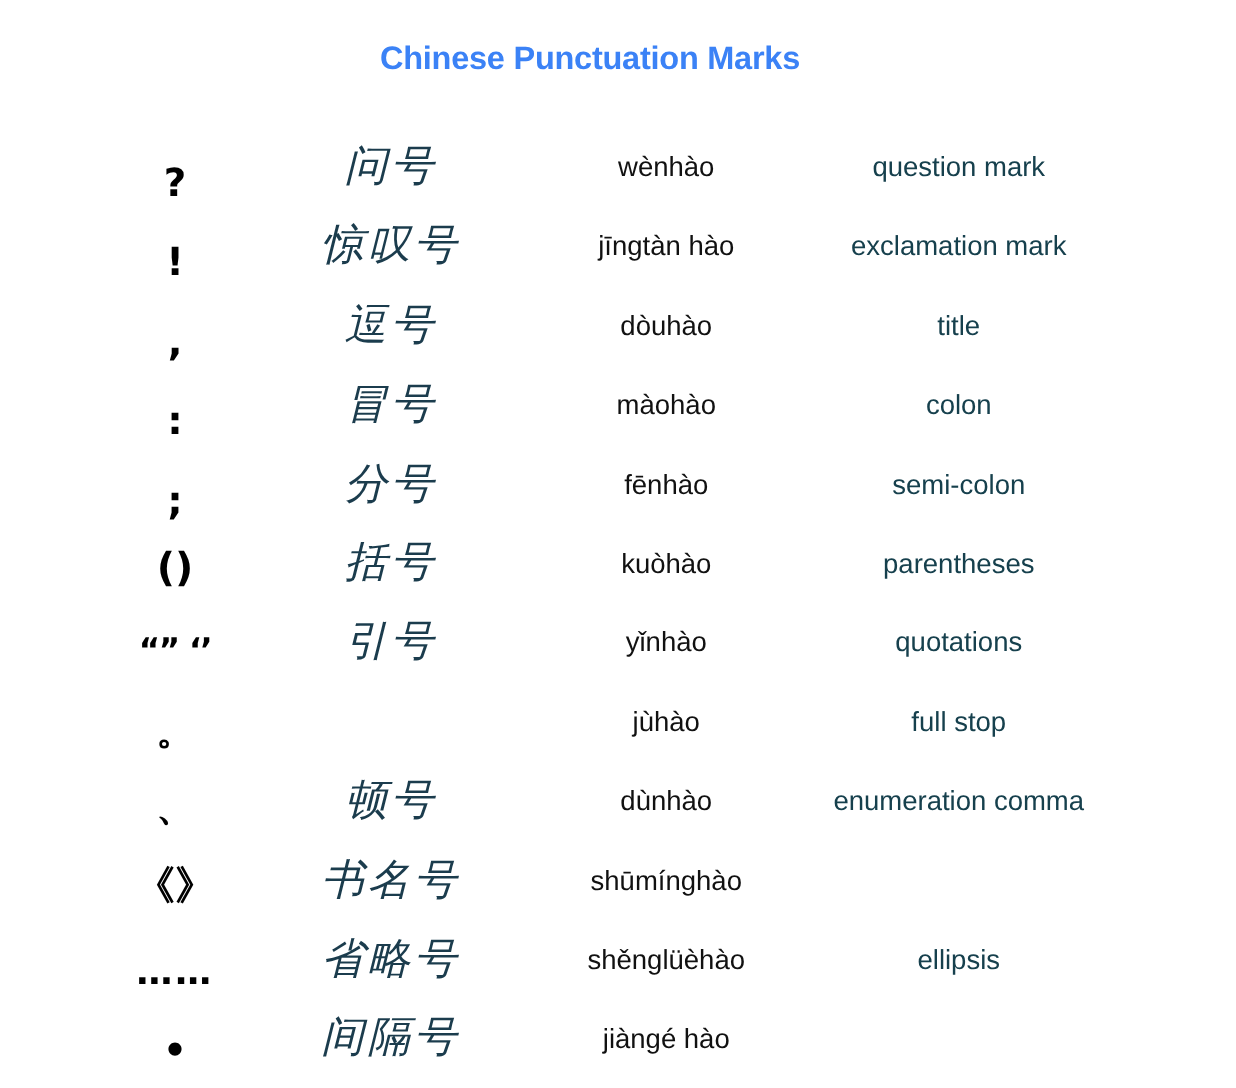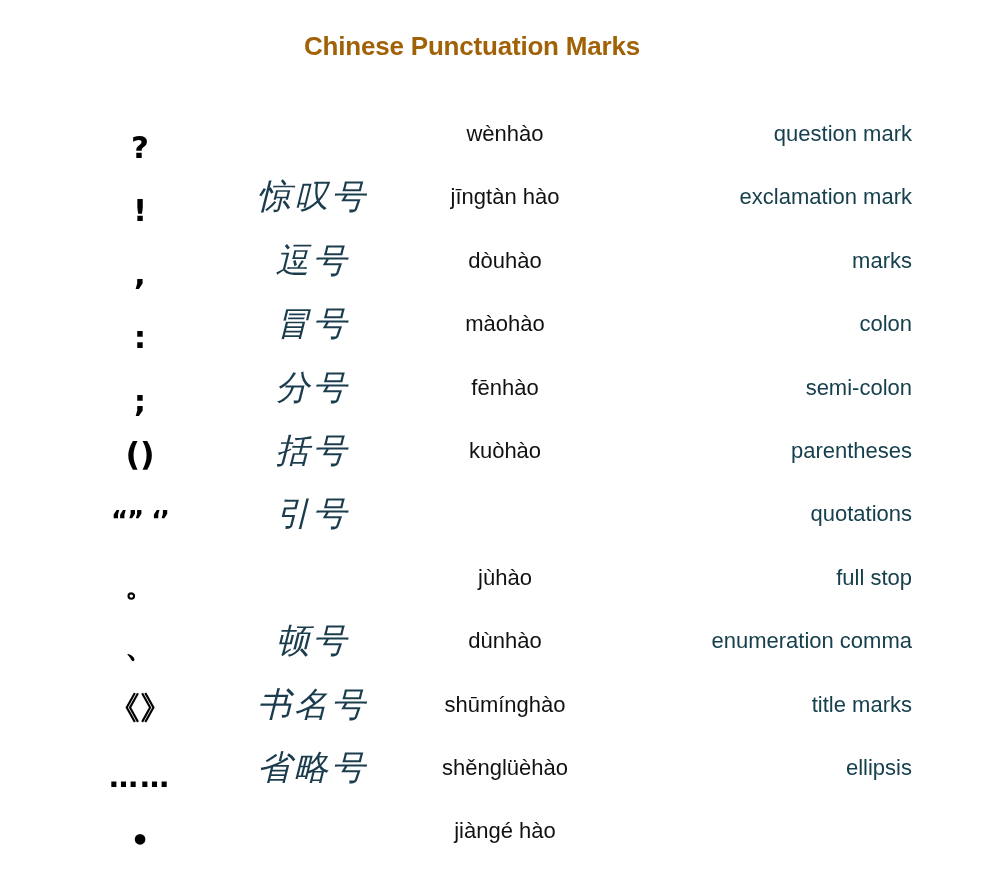--- a/index.html
+++ b/index.html
@@ -18,21 +18,21 @@
   }
 
   #page-title {
     position: absolute;
     top: 30px;
     left: 0;
     width: 944px;
     text-align: center;
     font-size: 26px;
     font-weight: bold;
-    color: #a16207;
+    color: #3b82f6;
     letter-spacing: -0.2px;
     line-height: 32px;
   }
 
   #table {
     position: absolute;
     top: 102px;
     left: 0;
     width: 989px;
   }
@@ -78,65 +78,65 @@
     color: #1b3c4d;
     line-height: 63.4px;
     letter-spacing: 3px;
     font-style: italic;
     padding-top: 0px;
     box-sizing: border-box;
   }
 
   
   .col-pinyin {
-    left: 400px;
+    left: 428px;
     width: 210px;
     font-family: "Liberation Sans", sans-serif;
     font-size: 22px;
     color: #111111;
     line-height: 63.4px;
     padding-top: 0px;
     box-sizing: border-box;
   }
 
   
   .col-english {
     left: 622px;
     width: 290px;
     font-family: "Liberation Sans", sans-serif;
     font-size: 22px;
     color: #16404d;
     line-height: 63.4px;
     padding-top: 0px;
     box-sizing: border-box;
-    text-align: right;
   }
 </style>
 </head>
 <body>
 
 <div id="page-title">Chinese Punctuation Marks</div>
 
 <div id="table">
     <div class="row">
       <div class="cell col-symbol tight">?</div>
+      <div class="cell col-hanzi">问号</div>
       <div class="cell col-pinyin">wènhào</div>
       <div class="cell col-english">question mark</div>
     </div>
     <div class="row">
       <div class="cell col-symbol tight">!</div>
       <div class="cell col-hanzi">惊叹号</div>
       <div class="cell col-english">exclamation mark</div>
       <div class="cell col-pinyin">jīngtàn hào</div>
     </div>
     <div class="row">
       <div class="cell col-symbol tight">,</div>
       <div class="cell col-hanzi">逗号</div>
       <div class="cell col-pinyin">dòuhào</div>
-      <div class="cell col-english">marks</div>
+      <div class="cell col-english">title</div>
     </div>
     <div class="row">
       <div class="cell col-symbol tight">:</div>
       <div class="cell col-hanzi">冒号</div>
       <div class="cell col-pinyin">màohào</div>
       <div class="cell col-english">colon</div>
     </div>
     <div class="row">
       <div class="cell col-symbol tight">;</div>
       <div class="cell col-hanzi">分号</div>
@@ -145,42 +145,43 @@
     </div>
     <div class="row">
       <div class="cell col-symbol brackets">()</div>
       <div class="cell col-hanzi">括号</div>
       <div class="cell col-pinyin">kuòhào</div>
       <div class="cell col-english">parentheses</div>
     </div>
     <div class="row">
       <div class="cell col-symbol quotes">“” ‘’</div>
       <div class="cell col-hanzi">引号</div>
+      <div class="cell col-pinyin">yǐnhào</div>
       <div class="cell col-english">quotations</div>
     </div>
     <div class="row">
       <div class="cell col-symbol fullstop">。</div>
       <div class="cell col-pinyin">jùhào</div>
       <div class="cell col-english">full stop</div>
     </div>
     <div class="row">
       <div class="cell col-symbol dunhao">、</div>
       <div class="cell col-hanzi">顿号</div>
       <div class="cell col-pinyin">dùnhào</div>
       <div class="cell col-english">enumeration comma</div>
     </div>
     <div class="row">
       <div class="cell col-symbol brackets">《》</div>
       <div class="cell col-hanzi">书名号</div>
       <div class="cell col-pinyin">shūmínghào</div>
-      <div class="cell col-english">title marks</div>
     </div>
     <div class="row">
       <div class="cell col-symbol ellipsis">……</div>
       <div class="cell col-hanzi">省略号</div>
       <div class="cell col-pinyin">shěnglüèhào</div>
       <div class="cell col-english">ellipsis</div>
     </div>
     <div class="row">
       <div class="cell col-symbol middledot">•</div>
+      <div class="cell col-hanzi">间隔号</div>
       <div class="cell col-pinyin">jiàngé hào</div>
     </div>
   </div>
 
 </body></html>

